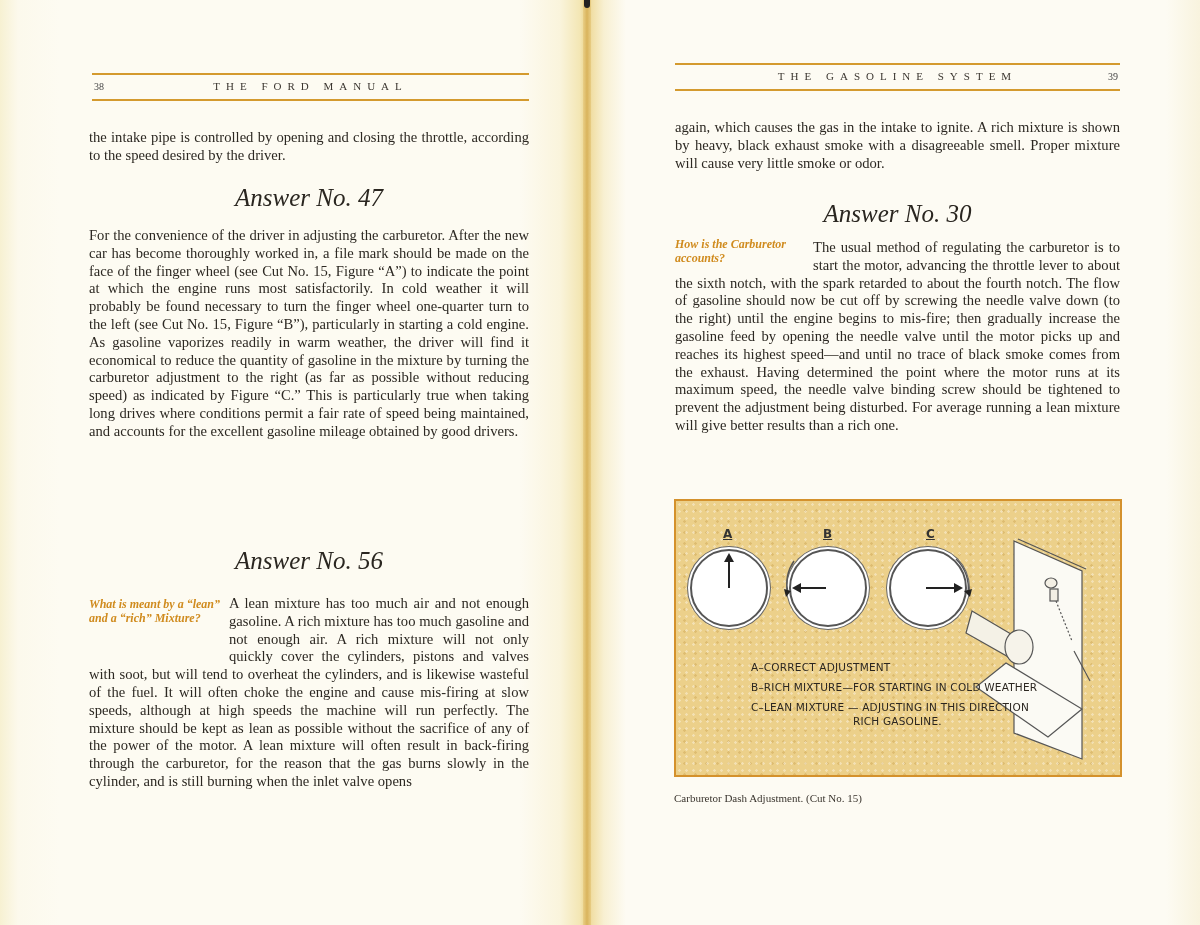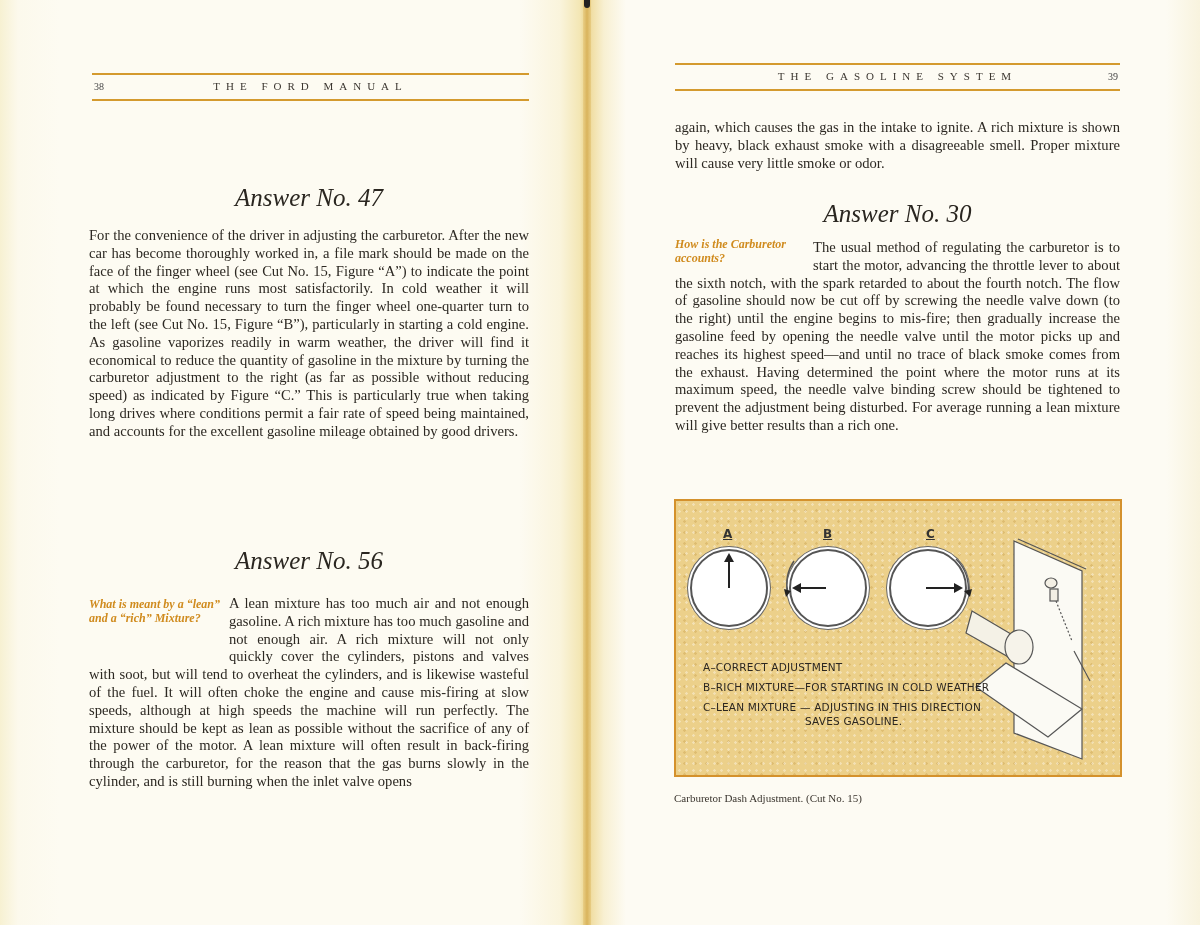--- a/index.html
+++ b/index.html
@@ -50,35 +50,36 @@
 
   .figure { position: absolute; left: 88px; top: 499px; width: 444px; height: 274px;
     background: #ecd08a; border: 2px solid #d4912c;
     background-image: radial-gradient(rgba(255,255,255,0.35) 1px, transparent 1.5px), radial-gradient(rgba(180,130,40,0.25) 1px, transparent 1.5px);
     background-size: 7px 7px, 11px 11px; background-position: 0 0, 3px 4px; }
   .dial-label { position: absolute; font-family: "DejaVu Sans", sans-serif; font-size: 12px; font-weight: bold; color: #333; text-decoration: underline; }
   .dial { position: absolute; width: 74px; height: 74px; border-radius: 50%; background: #fff;
     border: 2px solid #555; box-shadow: 0 0 0 2px #fff, 0 0 0 3px #666; }
   .figure svg { position: absolute; left: 0; top: 0; }
   .legend { position: absolute; left: 27px; top: 160px; font-family: "DejaVu Sans", sans-serif; font-size: 10.5px; color: #2b2620; letter-spacing: 0.2px; }
-  .legend div { margin-bottom: 8px; white-space: nowrap; }
+  .legend div { margin-bottom: 8px; white-space: nowrap; margin-left: 48px; }
   .legend .indent { padding-left: 102px; margin-top: -6px; }
   .caption { position: absolute; left: 88px; top: 792px; width: 444px; text-align: left; font-size: 11px; color: #3a352e; }
 </style>
 </head>
 <body>
 
 <div class="spread">
 
   <div class="page left">
     <div class="header">
       <span class="folio">38</span>
       <span class="running">THE FORD MANUAL</span>
     </div>
 
+    <div class="body-text t1">the intake pipe is controlled by opening and closing the throttle, according to the speed desired by the driver.</div>
 
     <div class="answer-title a55">Answer No. 47</div>
     <div class="qa q55">
       <div class="answer-text">For the convenience of the driver in adjusting the carburetor. After the new car has become thoroughly worked in, a file mark should be made on the face of the finger wheel (see Cut No. 15, Figure “A”) to indicate the point at which the engine runs most satisfactorily. In cold weather it will probably be found necessary to turn the finger wheel one-quarter turn to the left (see Cut No. 15, Figure “B”), particularly in starting a cold engine. As gasoline vaporizes readily in warm weather, the driver will find it economical to reduce the quantity of gasoline in the mixture by turning the carburetor adjustment to the right (as far as possible without reducing speed) as indi­cated by Figure “C.” This is particularly true when taking long drives where conditions permit a fair rate of speed being maintained, and accounts for the excellent gasoline mileage obtained by good drivers.</div>
     </div>
 
     <div class="answer-title a56">Answer No. 56</div>
     <div class="qa q56">
       <div class="question">What is meant by a “lean” and a “rich” Mixture?</div>
       <div class="answer-text">A lean mixture has too much air and not enough gasoline. A rich mixture has too much gasoline and not enough air. A rich mixture will not only quickly cover the cylin­ders, pistons and valves with soot, but will tend to over­heat the cylinders, and is likewise wasteful of the fuel. It will often choke the engine and cause mis-firing at slow speeds, although at high speeds the machine will run per­fectly. The mixture should be kept as lean as possible without the sacrifice of any of the power of the motor. A lean mixture will often result in back-firing through the carburetor, for the reason that the gas burns slowly in the cylinder, and is still burning when the inlet valve opens</div>
@@ -139,21 +140,21 @@
           <rect x="374" y="88" width="8" height="12" fill="#f3efe4"></rect>
           <line x1="380" y1="100" x2="396" y2="140" stroke-dasharray="2,2"></line>
           <line x1="398" y1="150" x2="414" y2="180"></line>
         </g>
       </svg>
 
       <div class="legend">
         <div>A–CORRECT ADJUSTMENT</div>
         <div>B–RICH MIXTURE—FOR STARTING IN COLD WEATHER</div>
         <div>C–LEAN MIXTURE — ADJUSTING IN THIS DIRECTION</div>
-        <div class="indent">SAVES GASOLINE.</div>
+        <div class="indent">RICH GASOLINE.</div>
       </div>
     </div>
 
     <div class="caption">Carburetor Dash Adjustment. (Cut No. 15)</div>
   </div>
 
   <div class="gutter"></div>
   <div class="gutter-top"></div>
 </div>
 

